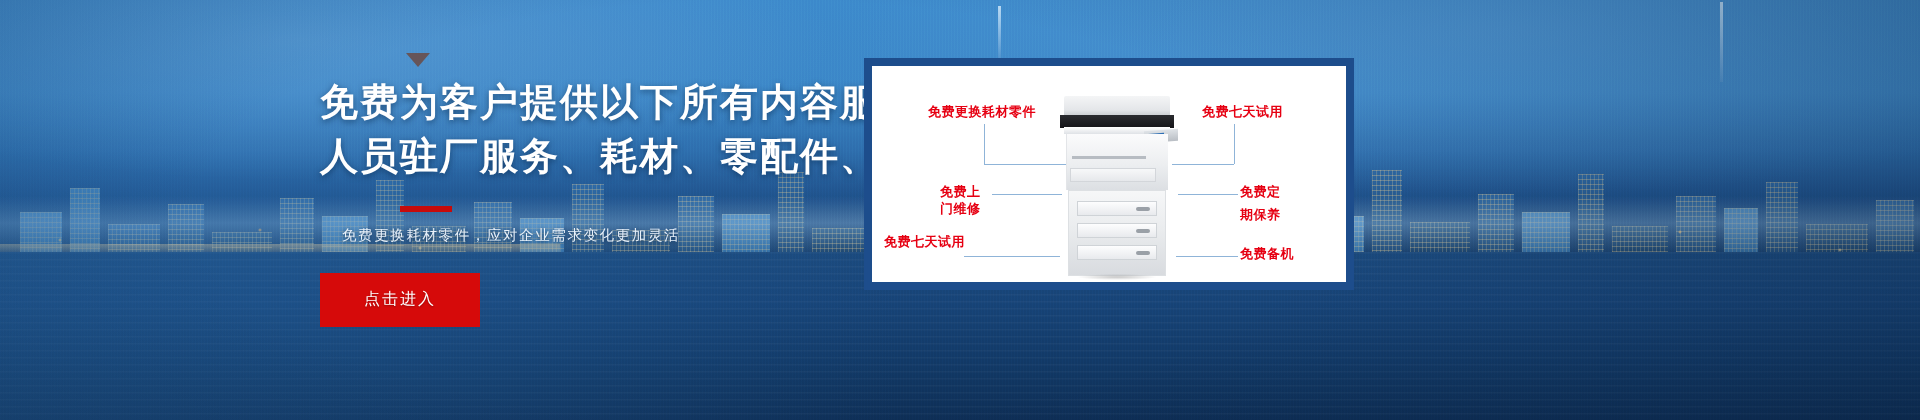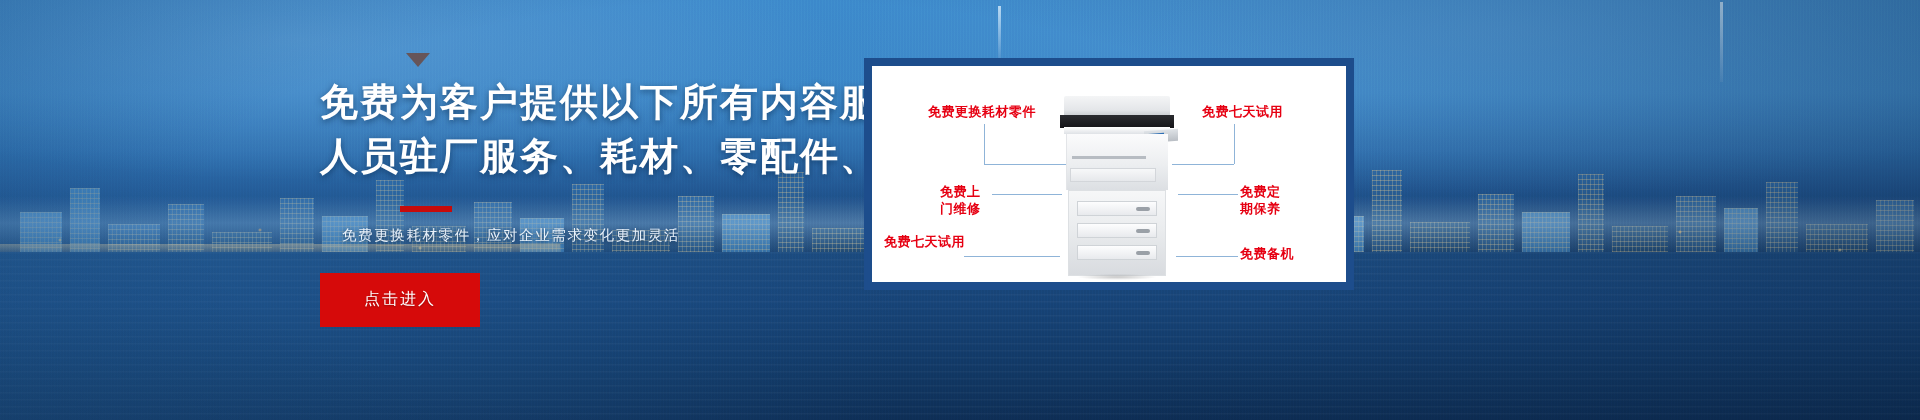--- a/index.html
+++ b/index.html
@@ -371,21 +371,21 @@
     <div class="panel-inner">
 
       <div class="lbl" style="left:56px;  top:38px;">免费更换耗材零件</div>
 
       <div class="lbl" style="left:330px; top:38px;">免费七天试用</div>
 
       <div class="lbl" style="left:68px;  top:118px;">免费上</div>
       <div class="lbl" style="left:68px;  top:135px;">门维修</div>
 
       <div class="lbl" style="left:368px; top:118px;">免费定</div>
-      <div class="lbl" style="left:368px; top:135px;">期保养</div>
+      <div class="lbl" style="left:368px; top:141px;">期保养</div>
 
       <div class="lbl" style="left:12px;  top:168px;">免费七天试用</div>
 
       <div class="lbl" style="left:368px; top:180px;">免费备机</div>
 
       <div class="lead v" style="left:112px; top:58px;  height:40px;"></div>
       <div class="lead h" style="left:112px; top:98px;  width:84px;"></div>
 
       <div class="lead v" style="left:362px; top:58px;  height:40px;"></div>
       <div class="lead h" style="left:300px; top:98px;  width:62px;"></div>

